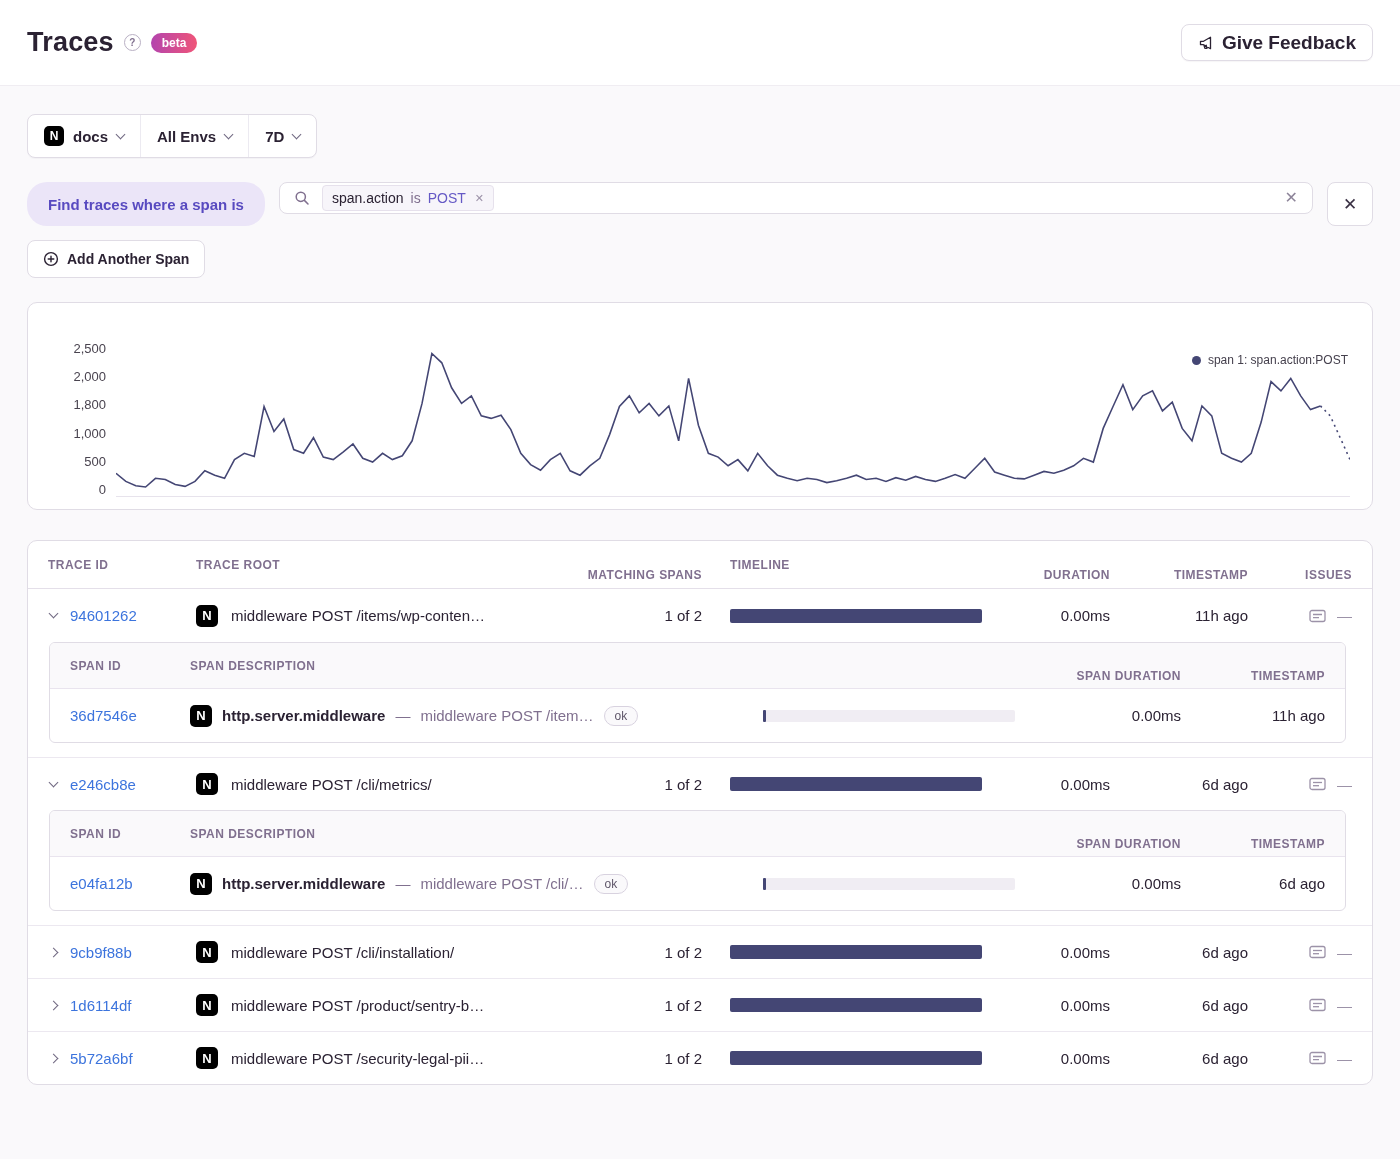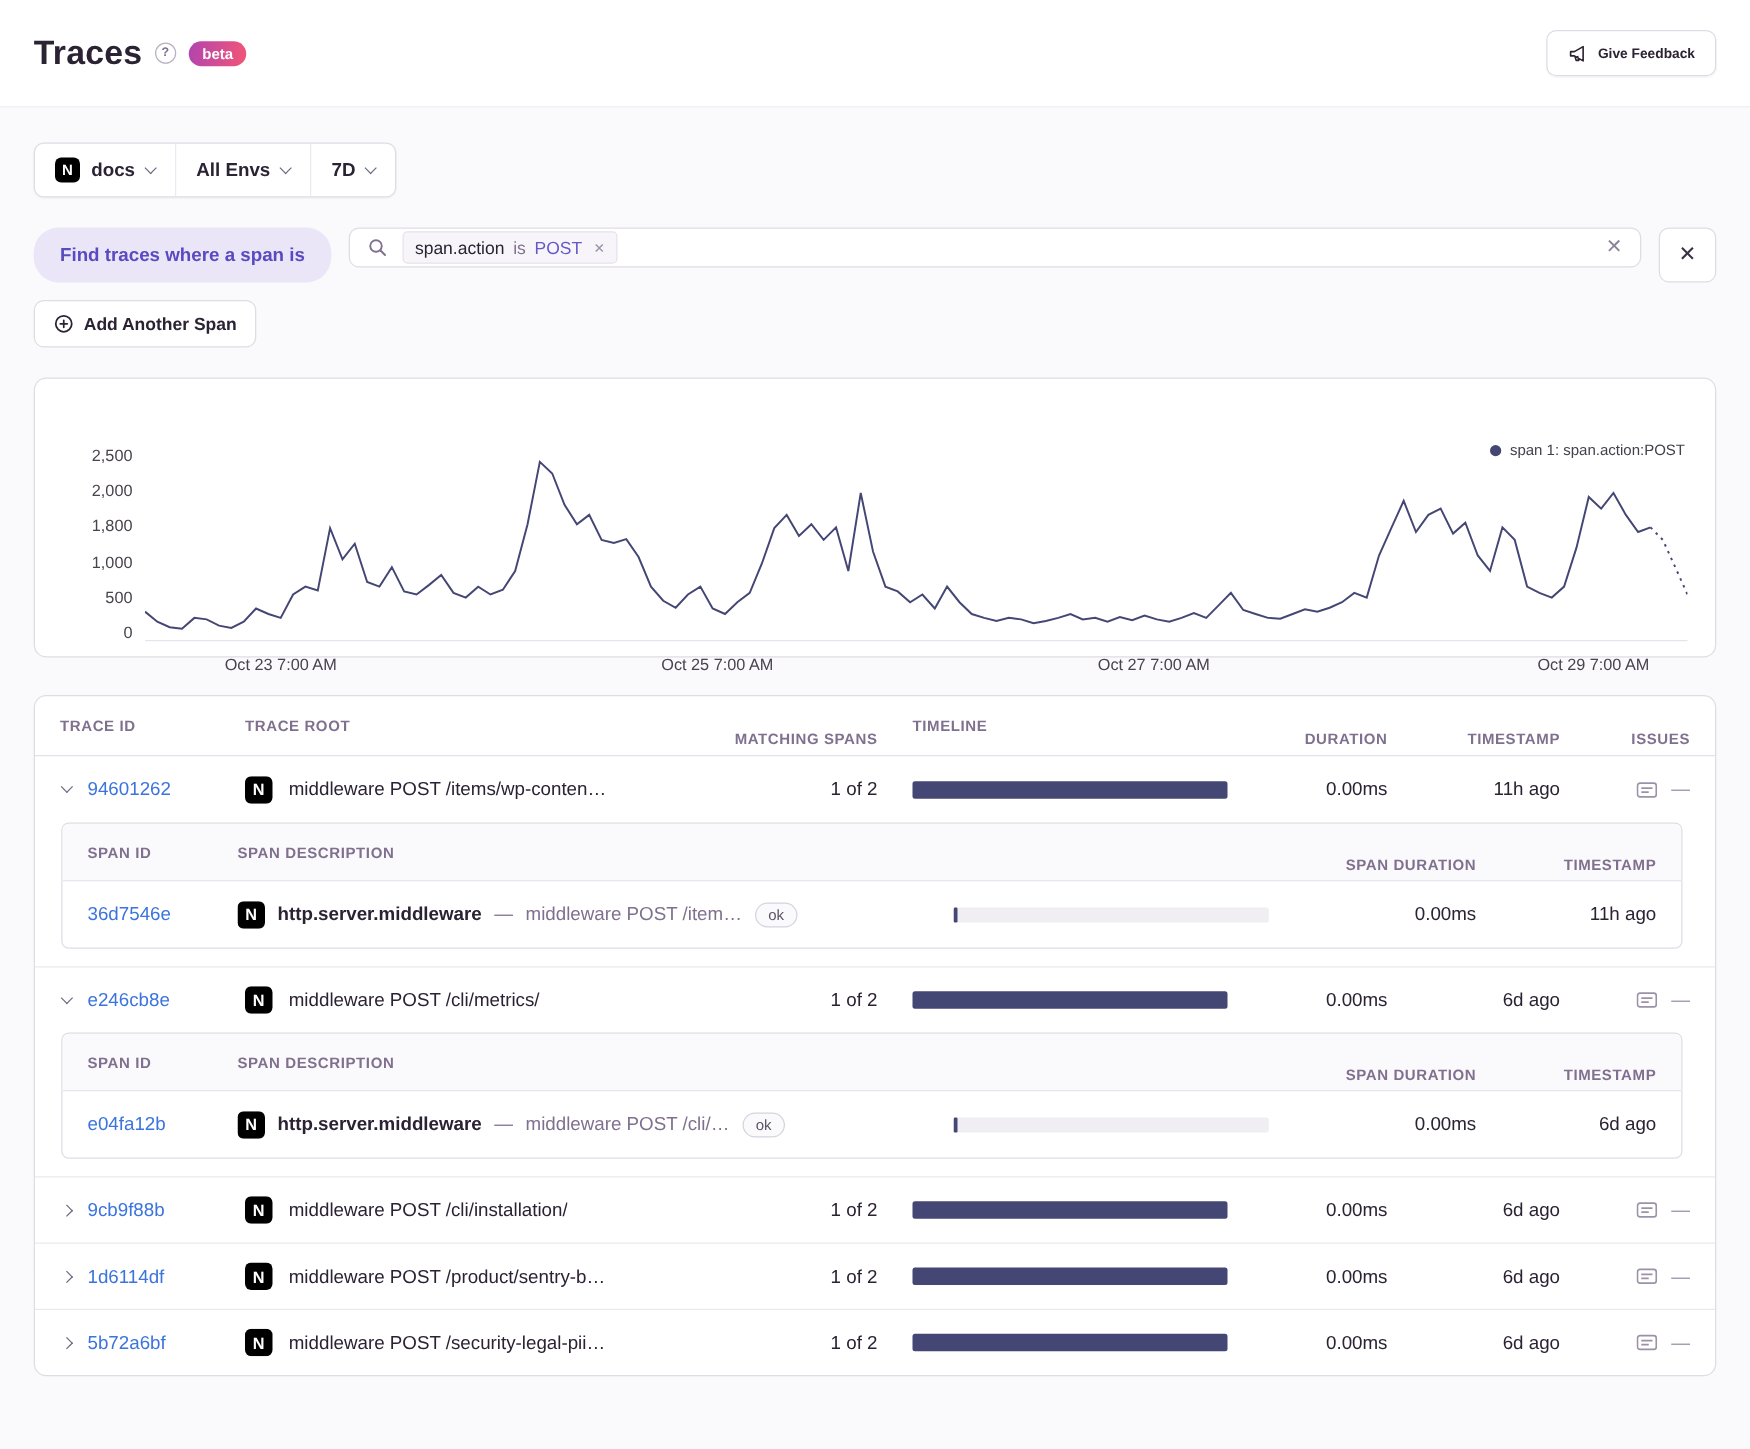--- a/index.html
+++ b/index.html
@@ -11,21 +11,21 @@
   html,body{margin:0;padding:0;width:1400px;height:1159px;overflow:hidden;}
   body{background:var(--bg);font-family:"Liberation Sans","DejaVu Sans",sans-serif;color:var(--txt);}
   button{font-family:inherit;cursor:pointer;}
 
   
   .topbar{height:86px;background:#fff;border-bottom:1px solid #f0edf2;display:flex;align-items:center;justify-content:space-between;padding:0 27px;}
   .title-wrap{display:flex;align-items:center;gap:10px;}
   .title-wrap h1{margin:0;font-size:27px;font-weight:700;color:var(--txt);letter-spacing:.2px;}
   .help{width:17px;height:17px;border:1px solid #b9b0c4;border-radius:50%;display:inline-flex;align-items:center;justify-content:center;font-size:10px;color:var(--muted);font-weight:700;}
   .beta{background:linear-gradient(93deg,#b344ae,#f05578);color:#fff;font-size:12px;font-weight:600;padding:3px 11px;border-radius:20px;}
-  .btn{display:inline-flex;align-items:center;gap:8px;background:#fff;border:1px solid var(--border);border-radius:8px;color:var(--txt);font-weight:600;font-size:11px;}
+  .btn{display:inline-flex;align-items:center;gap:8px;background:#fff;border:1px solid var(--border);border-radius:8px;color:var(--txt);font-weight:600;font-size:19px;}
   .btn.feedback{height:37px;padding:0 16px;box-shadow:0 1px 1px rgba(40,30,60,.04);}
 
   main{padding:28px 27px 0;}
 
   
   .filterbar{display:inline-flex;background:#fff;border:1px solid var(--border);border-radius:8px;overflow:hidden;box-shadow:0 1px 1px rgba(40,30,60,.03);}
   .filterbar button{display:flex;align-items:center;gap:9px;height:42px;padding:0 16px;border:none;background:none;font-size:15px;font-weight:600;color:var(--txt);}
   .filterbar button + button{border-left:1px solid #eceaf1;}
   .chev{display:inline-block;width:7px;height:7px;border-right:1.7px solid #6f6781;border-bottom:1.7px solid #6f6781;transform:rotate(45deg);margin-top:-4px;}
   .nlogo{width:20px;height:20px;background:#000;color:#fff;border-radius:5px;display:inline-flex;align-items:center;justify-content:center;font-size:12px;font-weight:700;flex:0 0 auto;}
@@ -45,21 +45,21 @@
   .btn.add-span{height:38px;padding:0 15px;font-size:14px;}
 
   
   .panel{background:var(--panel);border:1px solid var(--border);border-radius:10px;}
   .chart-panel{margin-top:24px;padding:16px 22px 12px;position:relative;}
   .chart-head{display:flex;justify-content:space-between;align-items:flex-start;}
   .chart-head h2{margin:0;font-size:17px;font-weight:700;color:var(--txt);}
   .fs-btn{background:none;border:none;padding:2px;}
   .legend{position:absolute;top:50px;right:24px;display:flex;align-items:center;gap:7px;font-size:12px;color:#45404d;}
   .legend .dot{width:9px;height:9px;border-radius:50%;background:var(--accent);}
-  .chart-body{display:flex;gap:10px;margin-top:38px;}
+  .chart-body{display:flex;gap:10px;margin-top:22px;}
   .yaxis{width:56px;display:flex;flex-direction:column;justify-content:space-between;height:156px;text-align:right;font-size:13px;color:#49434f;flex:0 0 auto;}
   .plot{flex:1;position:relative;border-bottom:1px solid #e7e3ec;height:156px;}
   .plot svg{display:block;width:100%;height:156px;}
   .line{fill:none;stroke:var(--accent);stroke-width:1.6;}
   .line.dashed{stroke-dasharray:2 4;}
   .xaxis{position:absolute;top:160px;left:0;right:0;height:26px;}
   .xaxis span{position:absolute;transform:translateX(-50%);white-space:nowrap;font-size:13px;color:#49434f;top:7px;}
 
   
   .table-panel{margin-top:30px;border-radius:10px;overflow:hidden;}
@@ -174,26 +174,20 @@
         <span>1,800</span>
         <span>1,000</span>
         <span>500</span>
         <span>0</span>
       </div>
       <div class="plot">
         <svg viewBox="0 0 1256 156" preserveAspectRatio="none">
           <polyline class="line" points="0.0,132.3 10.0,140.4 20.1,144.8 30.1,146.0 40.2,137.3 50.2,138.5 60.3,143.5 70.3,145.4 80.4,140.4 90.4,129.8 100.5,134.2 110.5,137.3 120.6,118.6 130.6,112.3 140.7,115.4 150.7,65.5 160.8,90.5 170.8,78.0 180.9,108.6 190.9,112.3 201.0,96.7 211.0,116.1 221.1,118.6 231.1,111.1 241.2,103.0 251.2,117.3 261.2,121.1 271.3,112.3 281.3,118.6 291.4,114.8 301.4,99.8 311.5,62.4 321.5,12.5 331.6,21.8 341.6,46.8 351.7,62.4 361.7,54.9 371.8,74.9 381.8,77.4 391.9,74.3 401.9,88.6 412.0,112.3 422.0,123.6 432.1,129.2 442.1,118.6 452.2,112.3 462.2,129.8 472.3,134.2 482.3,124.8 492.4,117.3 502.4,93.6 512.4,65.5 522.5,54.9 532.5,71.8 542.6,62.4 552.6,74.9 562.7,64.9 572.7,99.8 582.8,37.4 592.8,84.2 602.9,112.3 612.9,116.1 623.0,124.8 633.0,118.6 643.1,129.8 653.1,112.3 663.2,124.8 673.2,134.2 683.3,137.3 693.3,139.8 703.4,137.3 713.4,138.5 723.5,141.6 733.5,139.8 743.6,137.3 753.6,134.2 763.6,138.5 773.7,137.3 783.7,140.4 793.8,136.7 803.8,139.2 813.9,135.4 823.9,138.5 834.0,140.4 844.0,137.3 854.1,133.5 864.1,137.3 874.2,127.3 884.2,117.3 894.3,131.0 904.3,134.2 914.4,137.3 924.4,137.9 934.5,134.2 944.5,130.4 954.6,132.3 964.6,129.2 974.7,124.8 984.7,117.3 994.8,121.1 1004.8,87.4 1014.8,65.5 1024.9,43.7 1034.9,68.6 1045.0,54.9 1055.0,49.9 1065.1,69.9 1075.1,61.2 1085.2,87.4 1095.2,99.8 1105.3,64.9 1115.3,74.9 1125.4,112.3 1135.4,117.3 1145.5,121.1 1155.5,112.3 1165.6,81.1 1175.6,40.6 1185.7,49.9 1195.7,37.4 1205.8,54.9 1215.8,68.6 1225.9,64.9"></polyline>
           <polyline class="line dashed" points="1225.9,64.9 1235.9,74.9 1246.0,96.7 1256.0,118.6"></polyline>
         </svg>
-        <div class="xaxis">
-          <span class="xtick" style="left: 8.8%;">Oct 23 7:00 AM</span>
-          <span class="xtick" style="left: 37.1%;">Oct 25 7:00 AM</span>
-          <span class="xtick" style="left: 65.4%;">Oct 27 7:00 AM</span>
-          <span class="xtick" style="left: 93.9%;">Oct 29 7:00 AM</span>
-        </div>
       </div>
     </div>
   </section>
 
   <section class="panel table-panel">
     <div class="thead trace-grid">
       <div class="th">Trace ID</div>
       <div class="th">Trace Root</div>
       <div class="th right">Matching Spans</div>
       <div class="th">Timeline</div>

